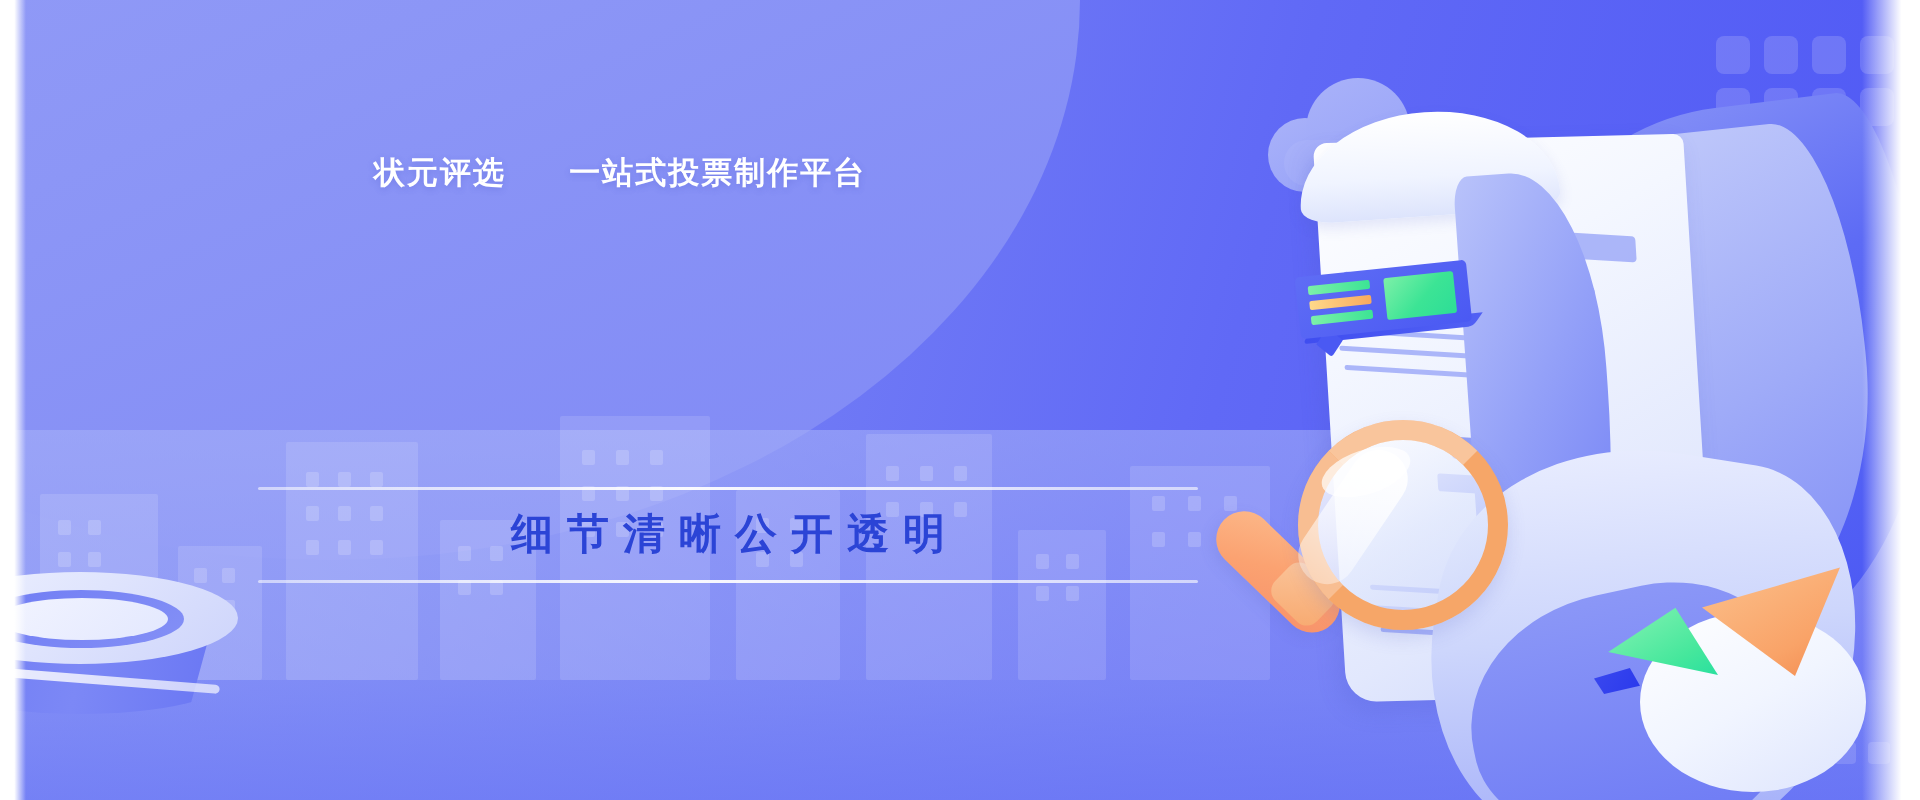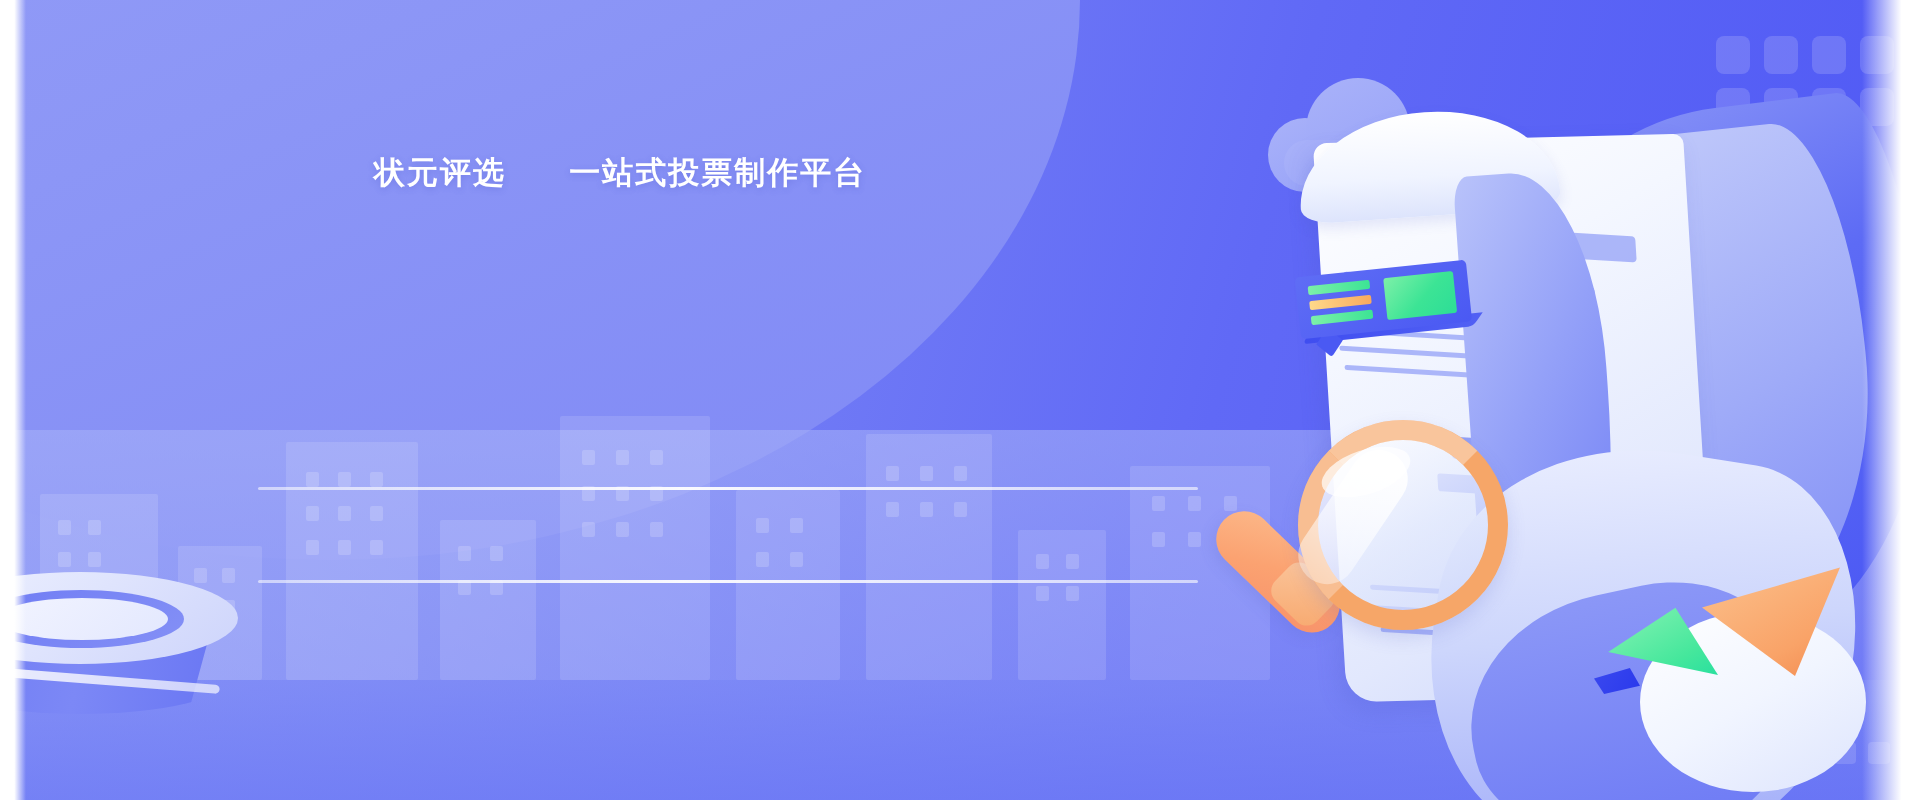--- a/index.html
+++ b/index.html
@@ -491,18 +491,19 @@
 
   <div class="copy">
     <div class="eyebrow">
       <span>状元评选</span>
       <span class="gap"></span>
       <span>一站式投票制作平台</span>
     </div>
 
 
     <div class="rule rule-top"></div>
+    <div class="tagline">细节清晰公开透明</div>
     <div class="rule rule-bot"></div>
   </div>
 
   <div class="edge-left"></div>
   <div class="edge-right"></div>
 </div>
 
 </body></html>

